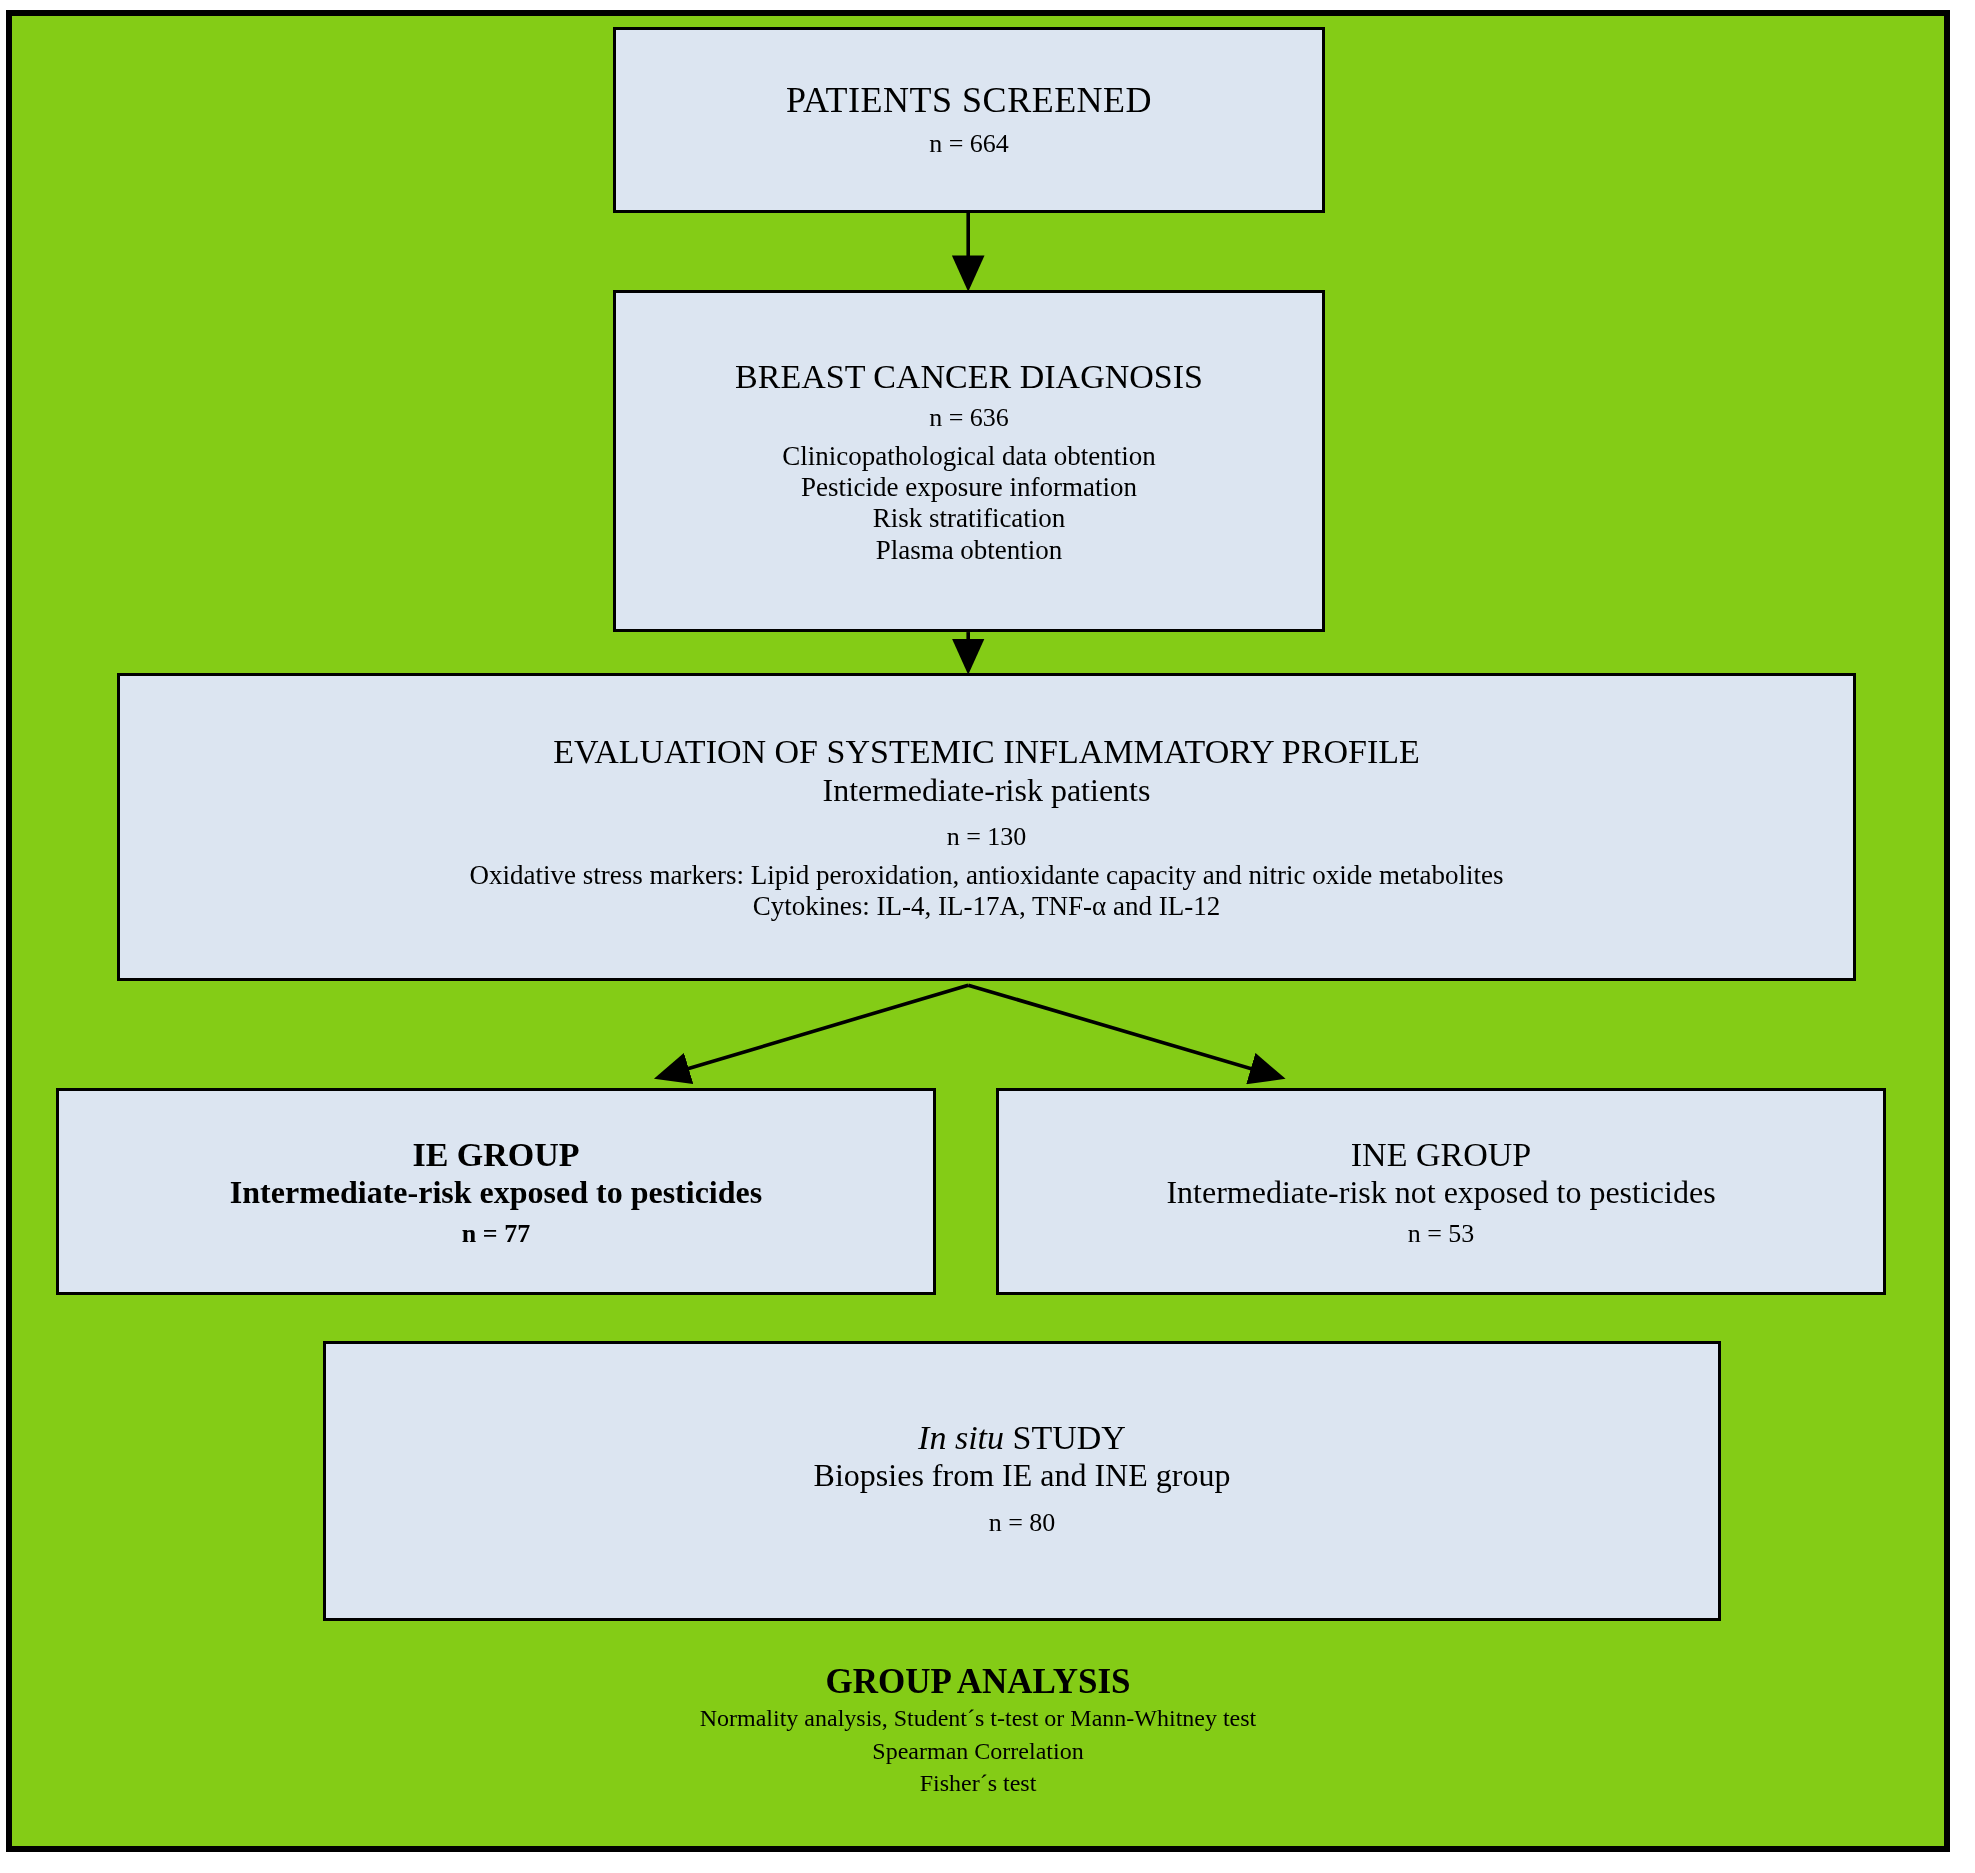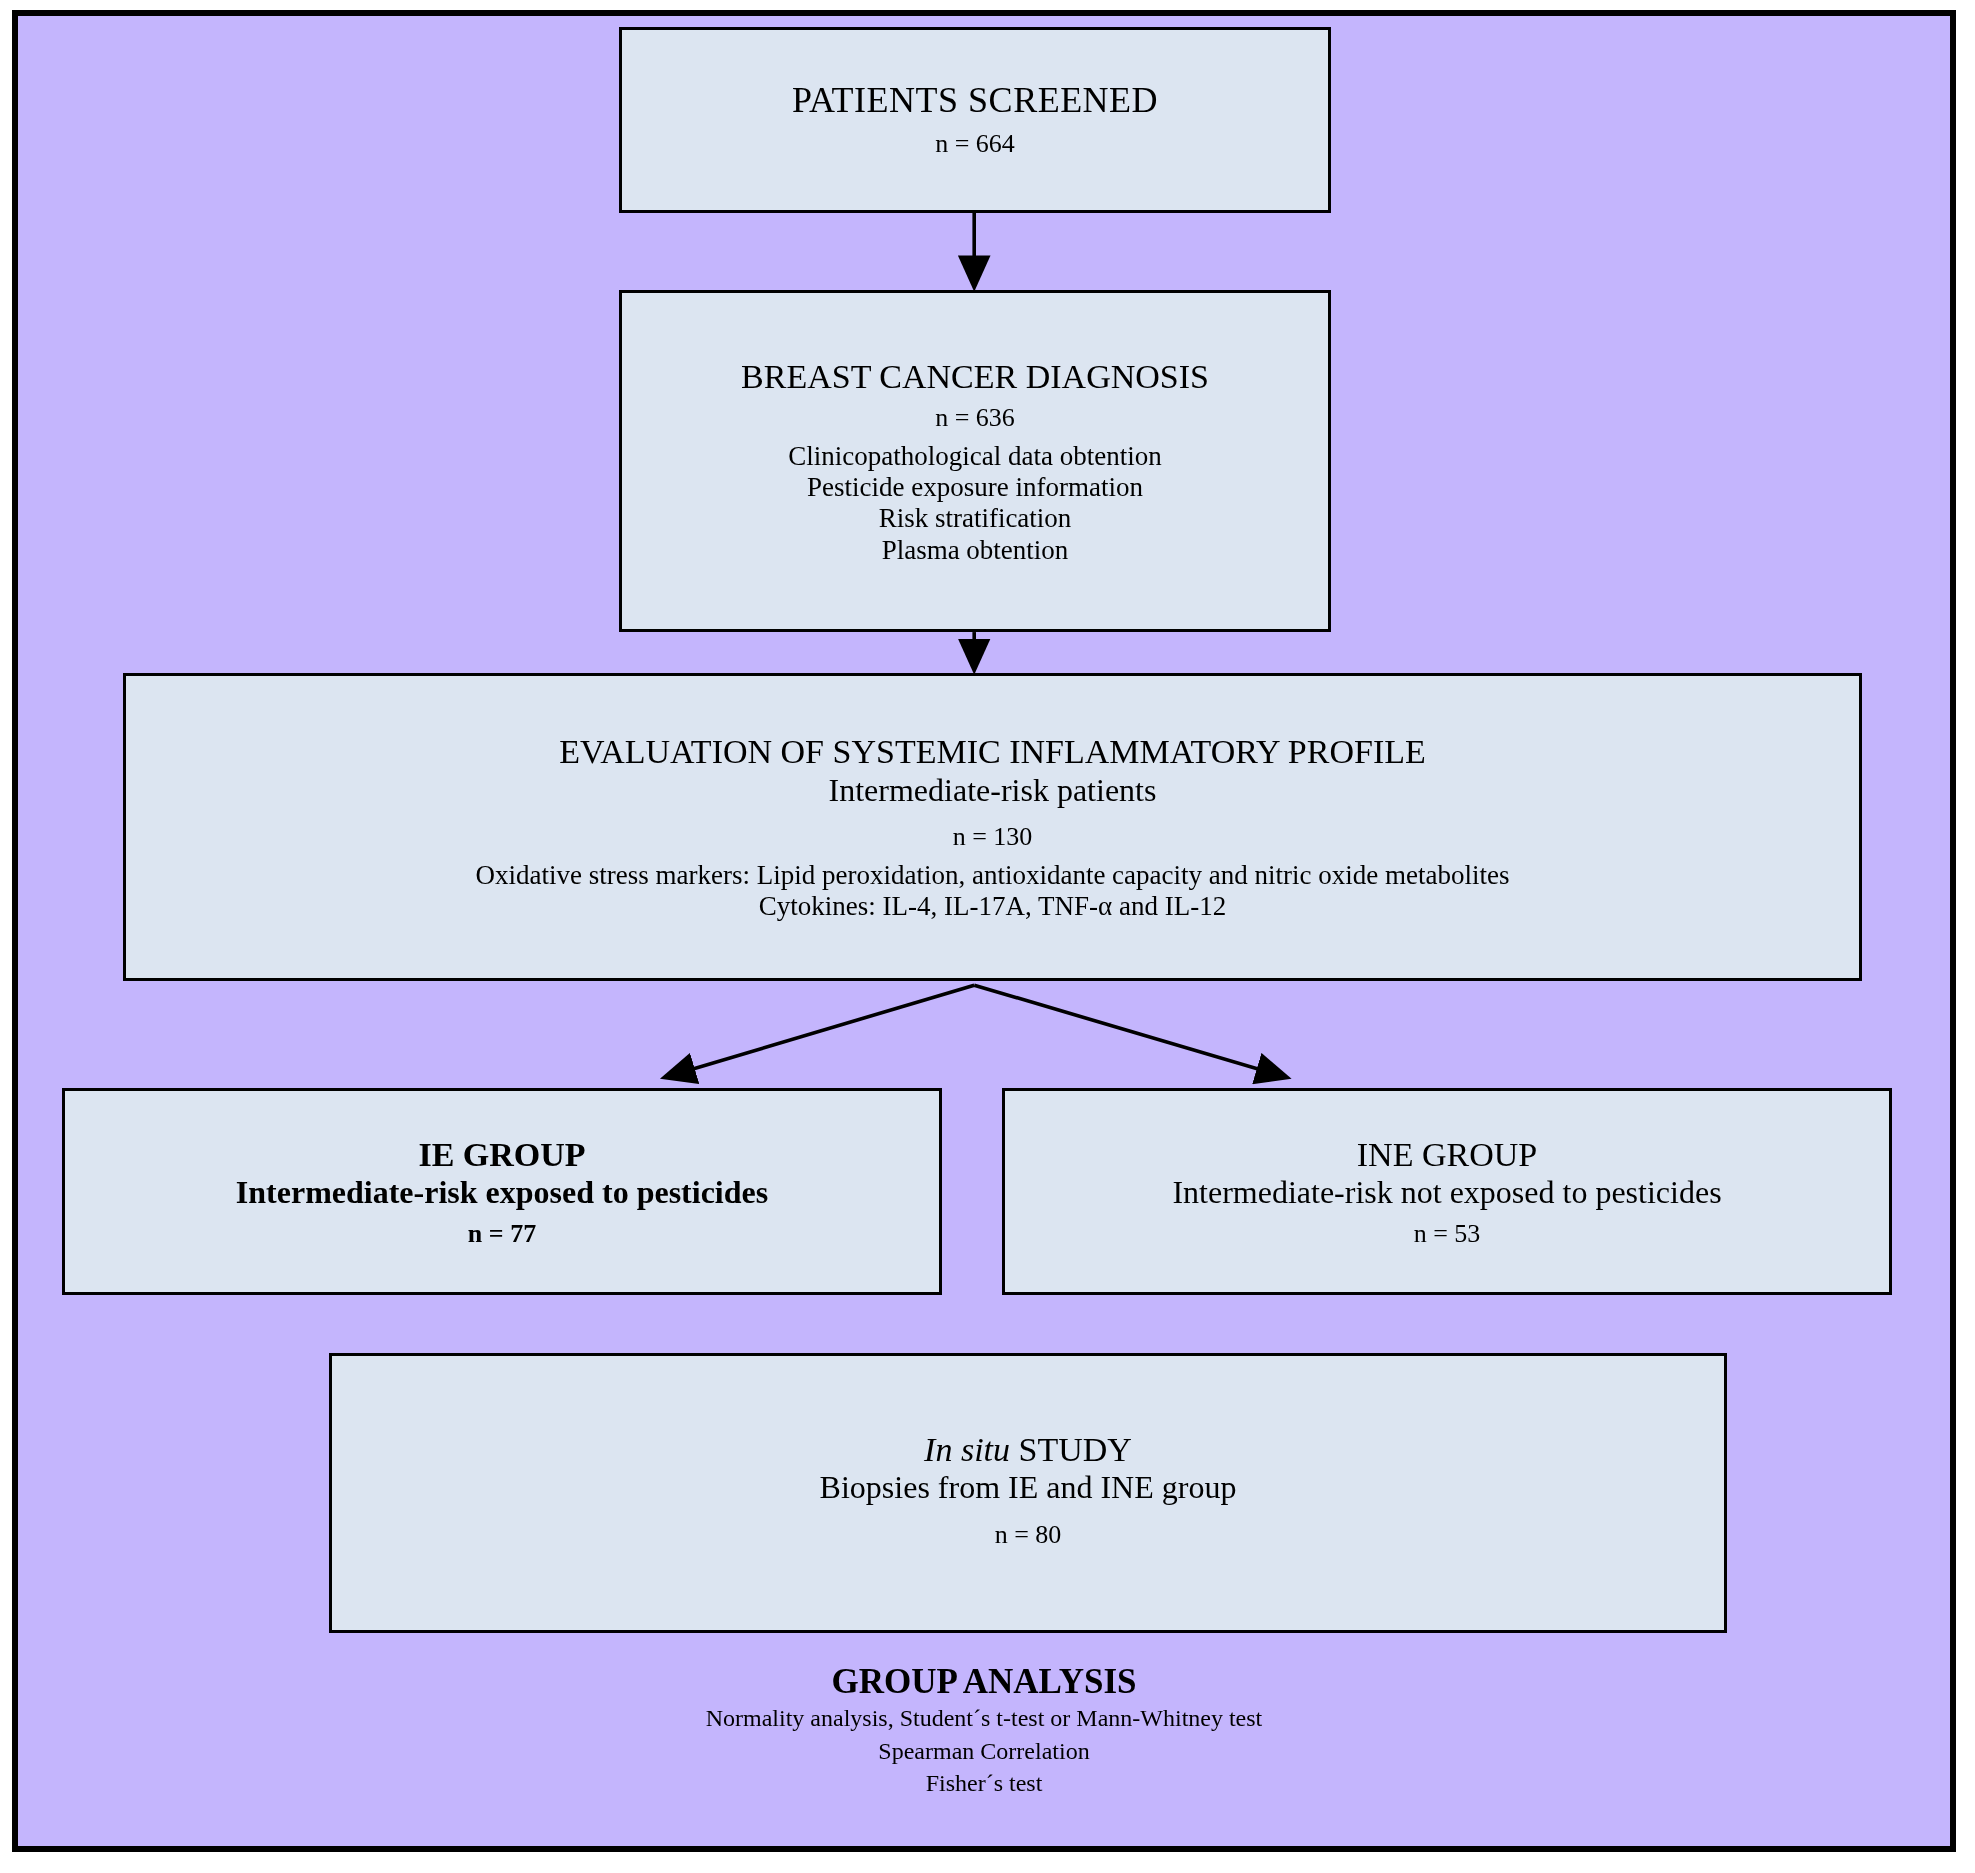--- a/index.html
+++ b/index.html
@@ -10,27 +10,27 @@
   body {
     width: 1975px;
     height: 1873px;
     font-family: "Liberation Serif", "DejaVu Serif", serif;
     color: #000000;
     overflow: hidden;
   }
 
   #frame {
     position: absolute;
-    left: 12px;
+    left: 6px;
     top: 10.4px;
     width: 1944px;
     height: 1842px;
     border: 6.2px solid #000000;
     box-sizing: border-box;
-    background: #c4b5fd;
+    background: #84cc16;
   }
 
   #canvas {
     position: absolute;
     left: 0;
     top: 0;
     width: 100%;
     height: 100%;
   }
 
@@ -73,21 +73,21 @@
   #box-evaluation {
     left: 105px; top: 657px; width: 1739px; height: 308px;
   }
   #box-ie {
     left: 44px; top: 1072px; width: 880px; height: 207px; font-weight: bold;
   }
   #box-ine {
     left: 984px; top: 1072px; width: 890px; height: 207px;
   }
   #box-insitu {
-    left: 311px; top: 1325px; width: 1398px; height: 280px; margin-top: 12px;
+    left: 311px; top: 1325px; width: 1398px; height: 280px;
   }
 
   
   #analysis {
     position: absolute;
     left: 0; top: 1646px; width: 100%;
     display: flex;
     flex-direction: column;
     align-items: center;
     text-align: center;

